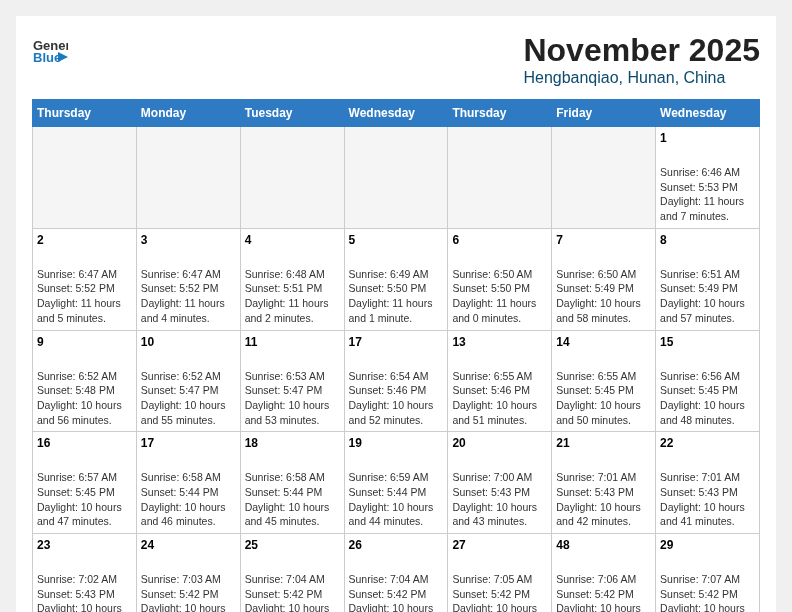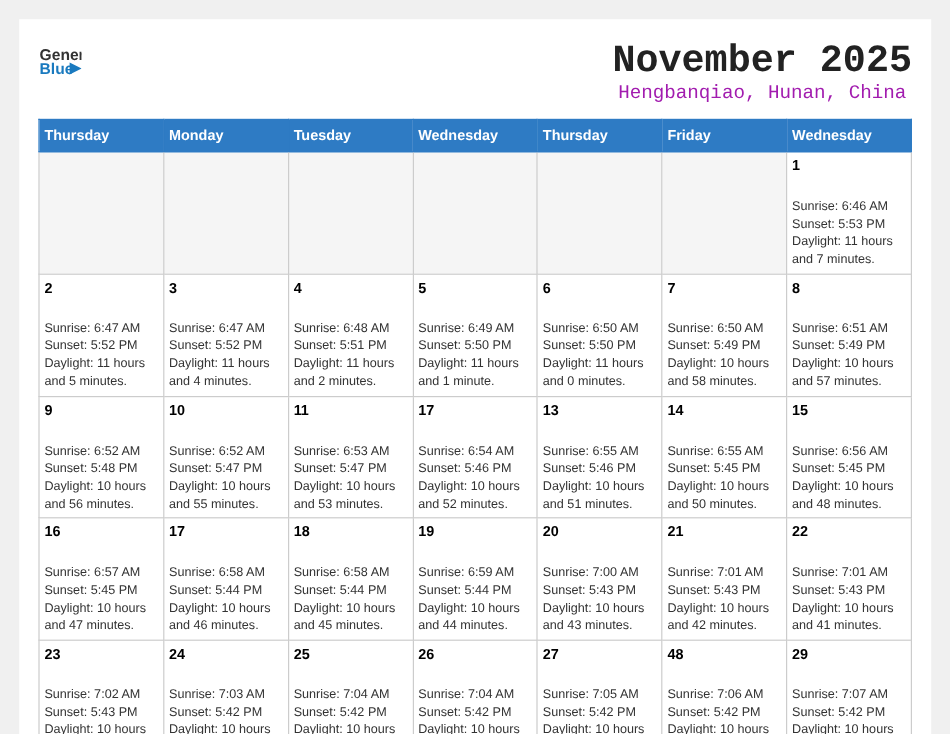--- a/index.html
+++ b/index.html
@@ -16,32 +16,31 @@
       margin: 0 auto;
       padding: 16px;
     }
     .header {
       display: flex;
       justify-content: space-between;
       align-items: flex-start;
       margin-bottom: 12px;
     }
     .title-block {
-      text-align: center;
-      font-family: Liberation Mono, monospace;
+      text-align: left;
     }
     .title-block h1 {
       font-size: 32px;
       font-weight: bold;
       color: #222;
     }
     .title-block h2 {
       font-size: 16px;
       font-weight: normal;
-      color: #a21caf;
+      color: #0c4a6e;
     }
     table {
       width: 100%;
       border-collapse: collapse;
       font-size: 11px;
     }
     thead th {
       background-color: #2e7bc4;
       color: #fff;
       padding: 6px 4px;

